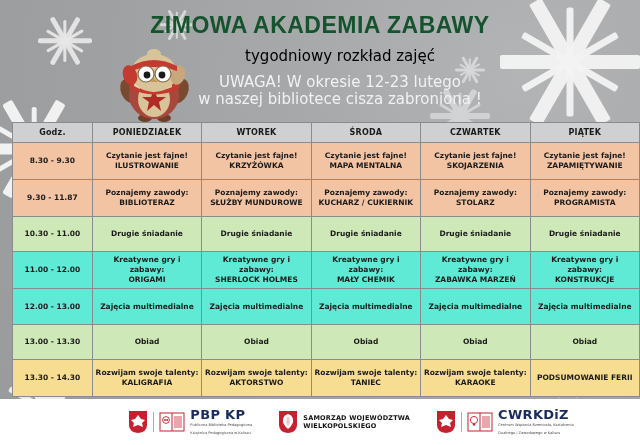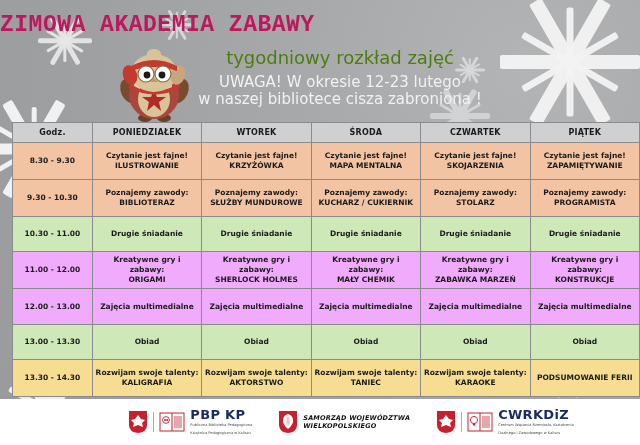--- a/index.html
+++ b/index.html
@@ -38,28 +38,28 @@
   .fl-mid{left:-20px;top:95px;width:108px;height:108px;opacity:.9;}
   .fl-sm1{left:38px;top:14px;width:54px;height:54px;opacity:.75;}
   .fl-sm2{left:160px;top:8px;width:34px;height:34px;opacity:.6;}
   .fl-sm3{left:455px;top:55px;width:30px;height:30px;opacity:.5;}
   .fl-sm4{left:430px;top:86px;width:60px;height:60px;opacity:.45;}
   .fl-bot{left:-10px;top:352px;width:120px;height:120px;opacity:.85;}
   .fl-bot2{left:548px;top:360px;width:40px;height:40px;opacity:.45;}
 
   
   .title{
-    position:absolute;left:0;right:0;top:12px;text-align:left;
+    position:absolute;left:0;right:0;top:12px;text-align:center;
     font-size:23px;font-weight:bold;letter-spacing:.5px;
-    color:#be185d;
-    font-family:Liberation Mono, monospace;
+    color:#14532d;
+    font-family:Liberation Sans, sans-serif;
   }
   .subtitle{
     position:absolute;left:190px;top:47px;width:300px;text-align:center;
-    font-size:18px;color:#4d7c0f;font-weight:normal;
+    font-size:15px;color:#000000;font-weight:normal;
     font-family:"DejaVu Sans", sans-serif;
   }
   .notice{
     position:absolute;left:170px;top:74px;width:340px;text-align:center;
     font-size:15px;color:#f2f2f2;line-height:17px;
     font-family:"DejaVu Sans", sans-serif;
   }
 
   
   .owl-wrap{position:absolute;left:115px;top:47px;width:80px;height:76px;}
@@ -77,21 +77,21 @@
     font-size:7.5px;font-weight:bold;color:#1a1a1a;
     line-height:10px;padding:3px 2px;
   }
   .sched .col-h{width:78px;}
   .sched .col-d{width:107px;}
   .hdr-days td{background:#cfd0d1;height:13px;font-size:8px;letter-spacing:.2px;}
   .hdr-theme td{background:#ffffff;height:40px;font-size:8px;letter-spacing:.2px;}
   .hdr-theme td.time{font-size:7.5px;line-height:11px;}
   .r-peach td{background:#f2c4a4;height:30px;}
   .r-green td{background:#cee8b8;height:28px;}
-  .r-blue  td{background:#f0abfc;height:29px;}
+  .r-blue  td{background:#5eead4;height:29px;}
   .r-yellow td{background:#f7dd92;height:30px;}
   .cell-top{font-weight:bold;}
   .cell-bot{font-weight:bold;}
 
   
   .footer{
     position:absolute;left:0;top:399px;width:640px;height:46px;background:#ffffff;
     display:flex;align-items:center;justify-content:center;gap:26px;padding-left:31px;
   }
   .logo{display:flex;align-items:center;gap:5px;}
@@ -99,21 +99,21 @@
   .bookmark{width:26px;height:22px;flex:0 0 auto;}
   .logo-txt{display:flex;flex-direction:column;line-height:1;}
   .logo-name{
     font-size:13px;font-weight:bold;color:#1a2a5e;letter-spacing:.3px;
     font-family:"DejaVu Sans", sans-serif;
   }
   .logo-sub{
     font-size:3.6px;color:#4a4a4a;line-height:5.2px;margin-top:2px;
     font-family:"DejaVu Sans", sans-serif;
   }
-  .logo-sam .logo-name{font-size:6.5px;color:#111;letter-spacing:.2px;line-height:8px;font-style:italic;}
+  .logo-sam .logo-name{font-size:6.5px;color:#111;letter-spacing:.2px;line-height:8px;}
   .divider{width:1px;height:20px;background:#c8a0a0;}
 </style>
 </head>
 <body>
 
 <div class="poster">
 
   <div class="backdrop">
     <div class="flake fl-big">
         <i></i>
@@ -260,21 +260,21 @@
           <td>
             <div class="cell-top">Czytanie jest fajne!</div>
             <div class="cell-bot">SKOJARZENIA</div>
           </td>
           <td>
             <div class="cell-top">Czytanie jest fajne!</div>
             <div class="cell-bot">ZAPAMIĘTYWANIE</div>
           </td>
         </tr>
         <tr class="r-peach">
-          <td>9.30 - 10.30</td>
+          <td>9.30 - 11.87</td>
           <td>
             <div class="cell-top">Poznajemy zawody:</div>
             <div class="cell-bot">BIBLIOTERAZ</div>
           </td>
           <td>
             <div class="cell-top">Poznajemy zawody:</div>
             <div class="cell-bot">SŁUŻBY MUNDUROWE</div>
           </td>
           <td>
             <div class="cell-top">Poznajemy zawody:</div>

